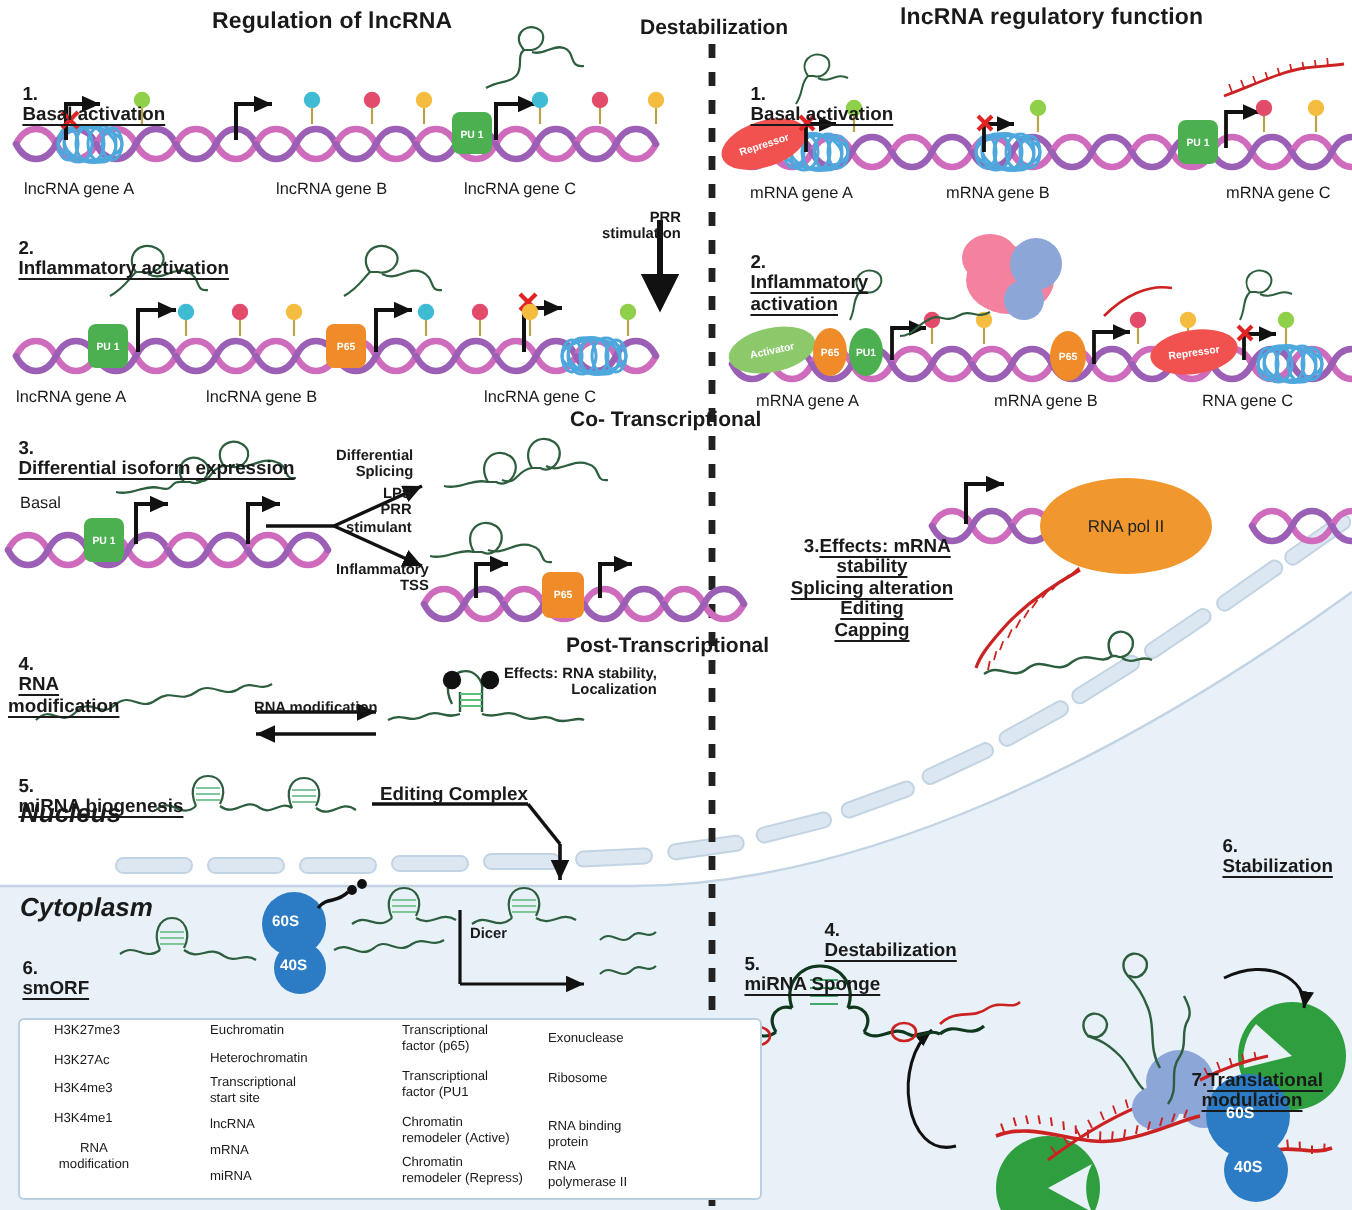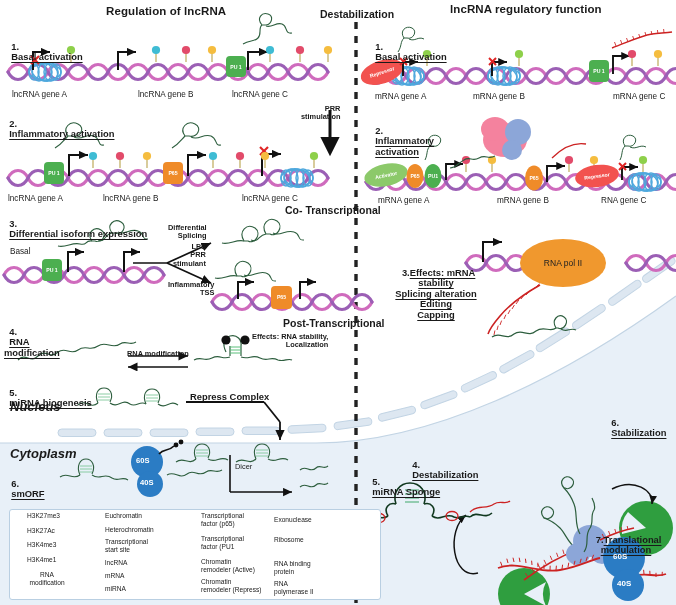--- a/index.html
+++ b/index.html
@@ -697,22 +697,22 @@
 stimulant</div>
 <div class="lbl ann" style="left:168px;top:224px;">Differential
 Splicing</div>
 <div class="lbl ann" style="left:168px;top:281px;">Inflammatory
 TSS</div>
 
 <div class="lbl ann" style="left:127px;top:350px;">RNA modification</div>
 <div class="lbl ann" style="left:252px;top:333px;">Effects: RNA stability,
 Localization</div>
 
-<div class="lbl sec" style="left:190px;top:392px;">Repress Complex</div>
-<div class="lbl" style="left:235px;top:463px;font-size:7.4px;font-weight:normal;">Dicer</div>
+<div class="lbl sec" style="left:190px;top:392px;">Editing Complex</div>
+<div class="lbl" style="left:235px;top:463px;font-size:7.4px;font-weight:bold;">Dicer</div>
 
 <div class="lbl ital" style="left:10px;top:400px;">Nucleus</div>
 <div class="lbl ital" style="left:10px;top:447px;">Cytoplasm</div>
 
 <div class="lbl" style="left:136px;top:457px;font-size:7.6px;font-weight:bold;color:#fff;">60S</div>
 <div class="lbl" style="left:140px;top:479px;font-size:7.6px;font-weight:bold;color:#fff;">40S</div>
 
 <div class="lbl ann" style="left:301px;top:105px;">PRR
 stimulation</div>
 

